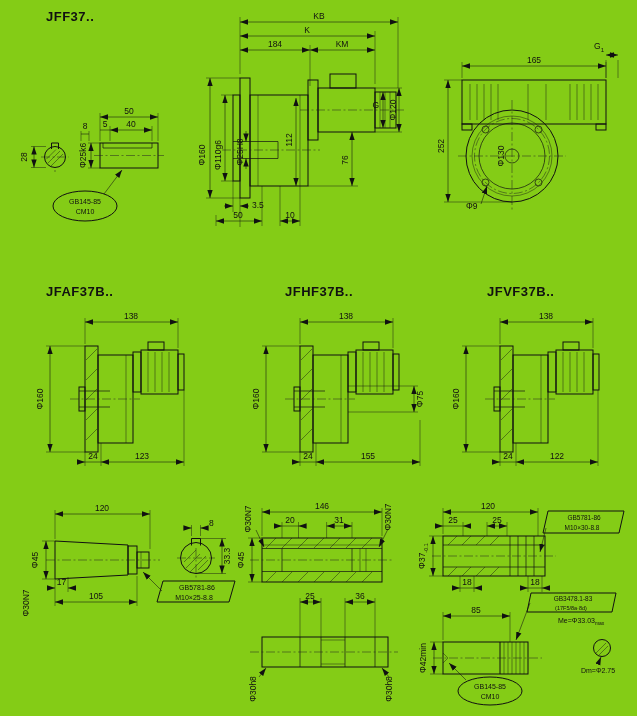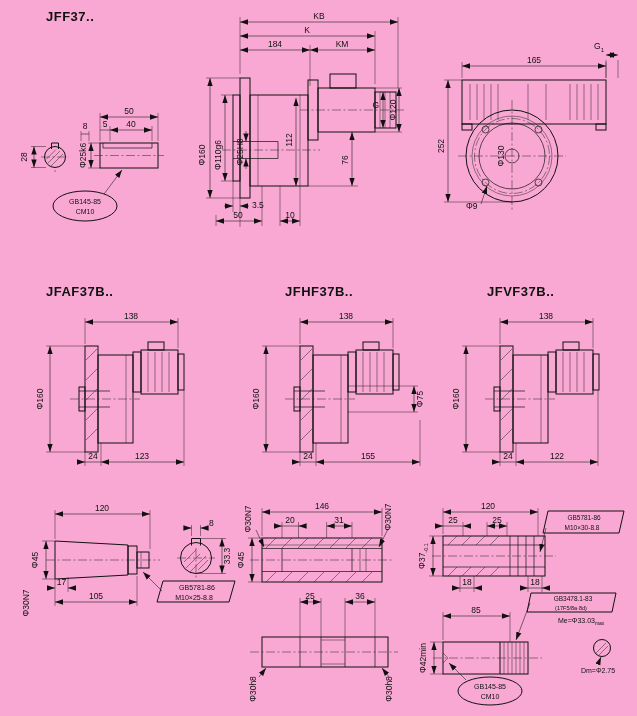--- a/index.html
+++ b/index.html
@@ -1,16 +1,16 @@
 <!DOCTYPE html>
 <html><head>
 <meta charset="utf-8">
 <style>
   html,body{margin:0;padding:0;background:#fff}
-  #canvas{position:relative;width:637px;height:716px;background:#f9a8d4;overflow:hidden;font-family:"Liberation Sans",sans-serif}
+  #canvas{position:relative;width:637px;height:716px;background:#84cc16;overflow:hidden;font-family:"Liberation Sans",sans-serif}
   svg{display:block}
   .ln{stroke:#111;stroke-width:1;fill:none}
   .md{stroke:#111;stroke-width:0.7;fill:none}
   .thin{stroke:#111;stroke-width:0.45;fill:none}
   .dim{stroke:#111;stroke-width:0.55;fill:none}
   .cl{stroke:#222;stroke-width:0.5;fill:none;stroke-dasharray:9 2.5 2 2.5}
   text{fill:#111;font-family:"Liberation Sans",sans-serif}
   .d{font-size:8.5px}
   .s{font-size:7px}
   .t{font-size:13px;font-weight:bold;letter-spacing:.5px}

